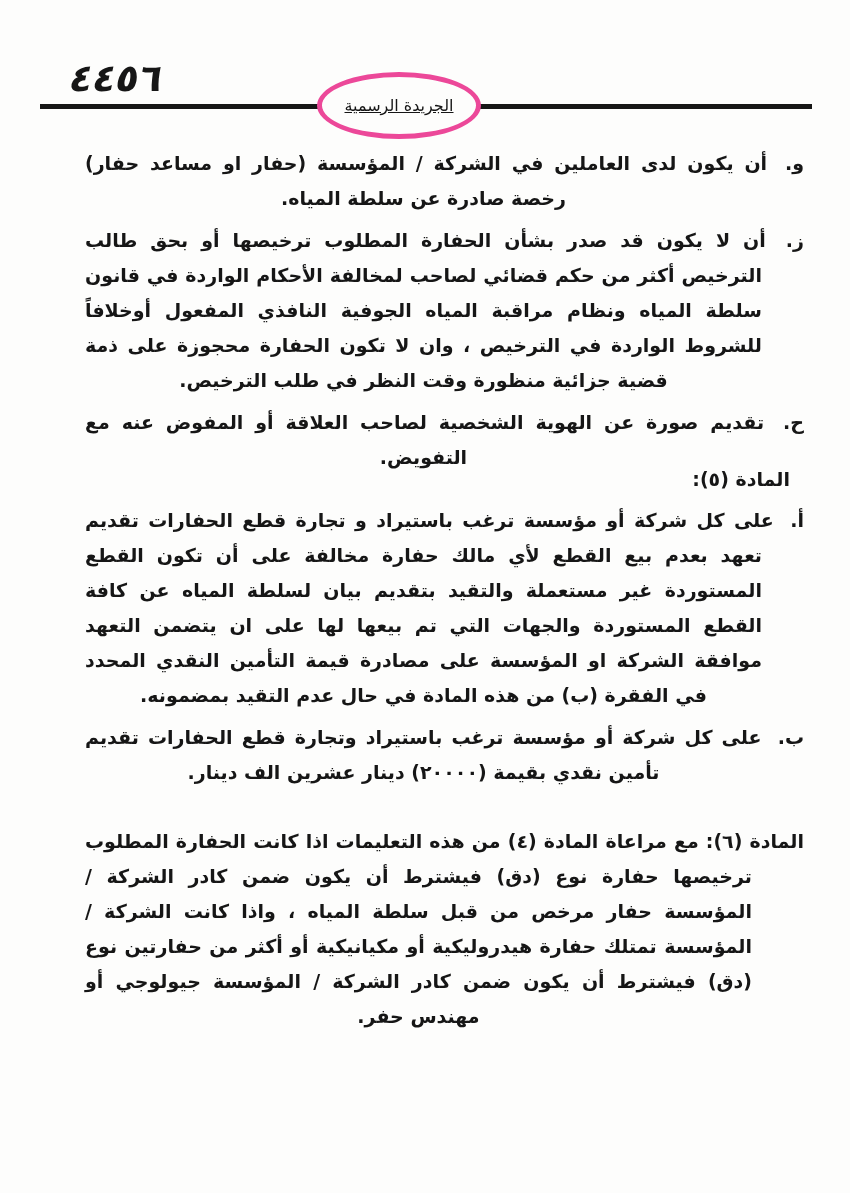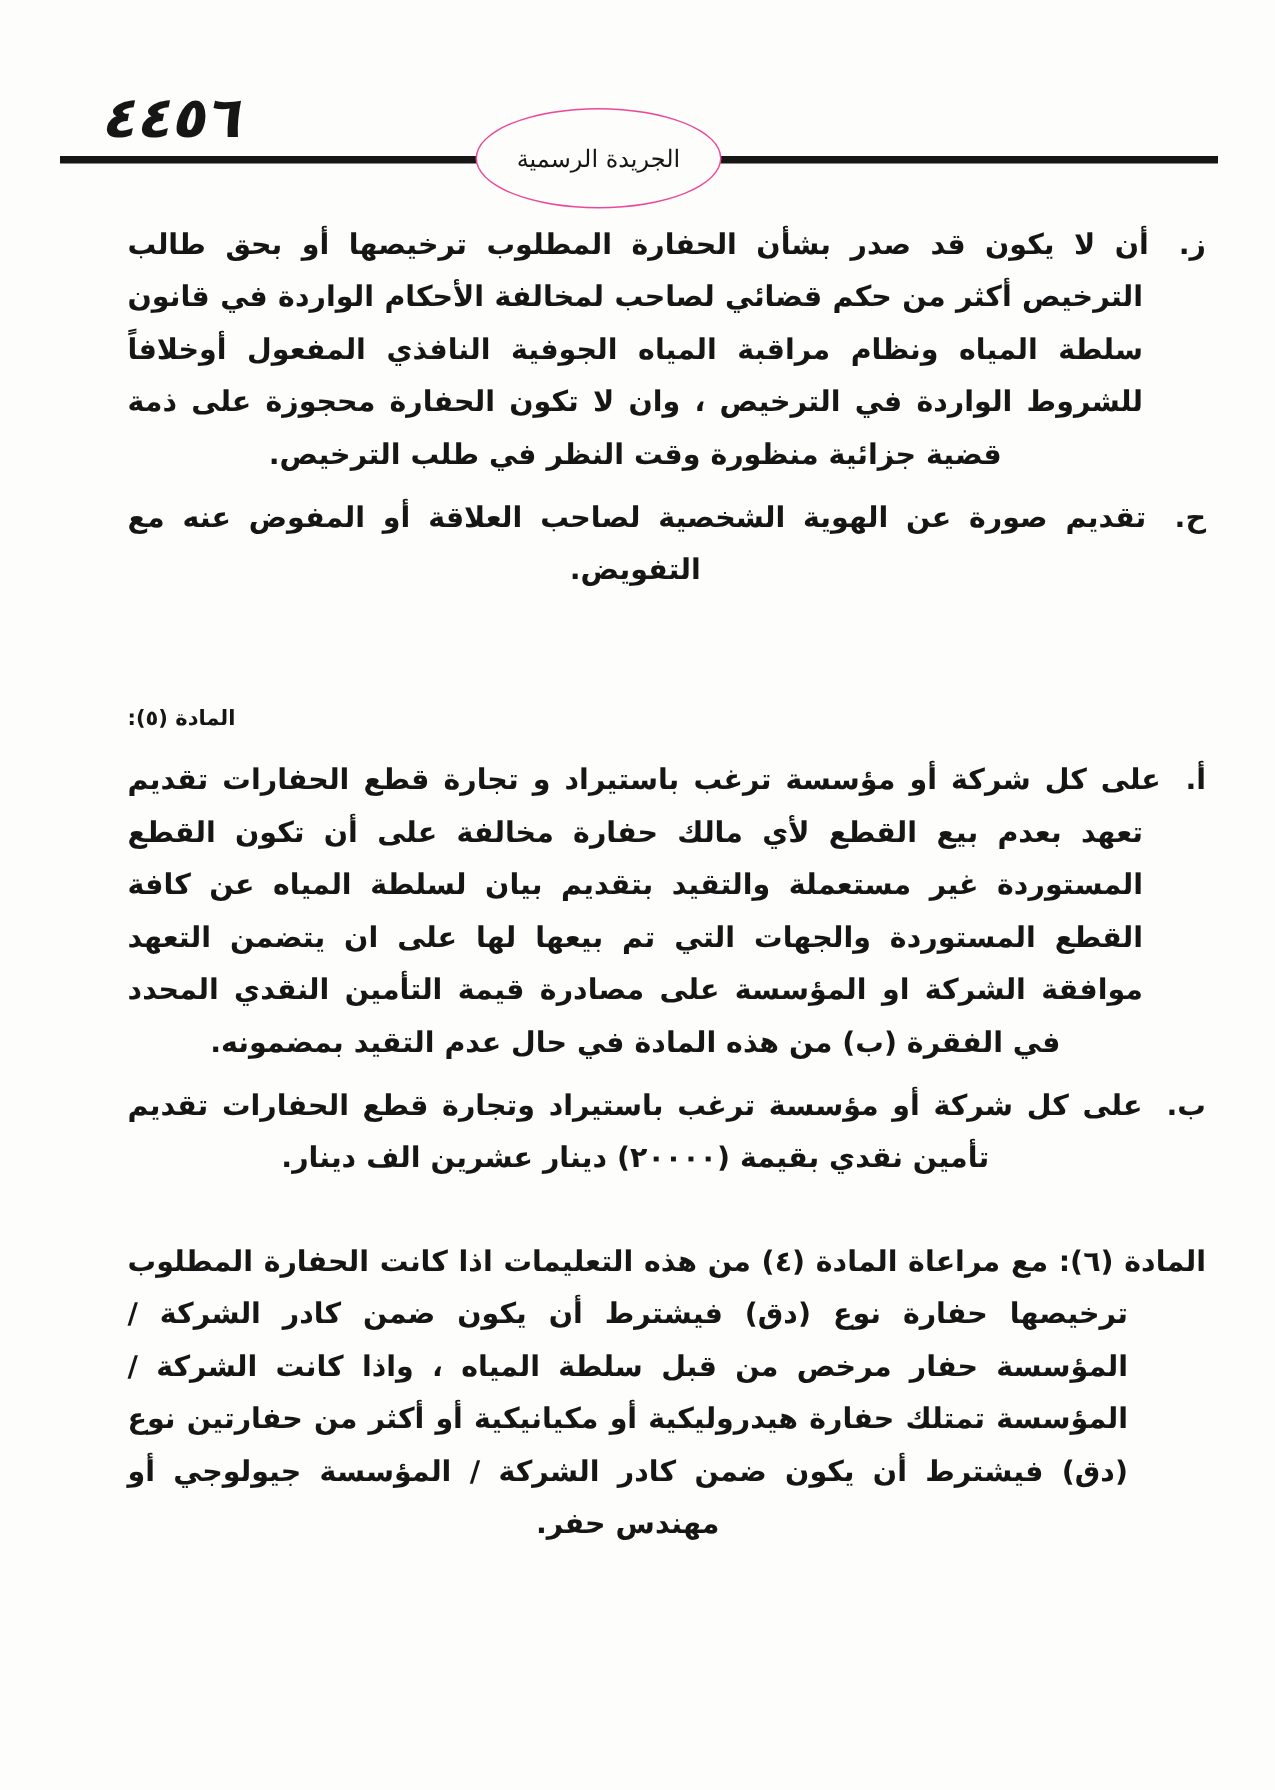--- a/index.html
+++ b/index.html
@@ -36,25 +36,26 @@
     height: 5px;
     background: #161616;
   }
   .header-ellipse {
     position: absolute;
     top: 72px;
     left: 317px;
     width: 164px;
     height: 67px;
     background: #fdfdfc;
-    border: 1px solid #ec4899;
+    border: 5px solid #ec4899;
     border-radius: 50%;
     display: flex;
     align-items: center;
     justify-content: center;
+    text-decoration: underline;
   }
   .header-ellipse span {
     font-size: 16px;
     font-weight: 400;
     white-space: nowrap;
   }
 
   
   .sec {
     position: absolute;
@@ -74,23 +75,23 @@
   .clause {
     margin: 0 0 7px 0;
     padding-right: 42px;
     text-indent: -42px;
     text-align: justify;
     text-align-last: center;
   }
   .marker { margin-left: 7px; }
 
   .article-heading {
-    font-size: 14px;
+    font-size: 19px;
     font-weight: bold;
-    text-align: left;
+    text-align: right;
     padding-right: 14px;
     margin: 0 0 6px 0;
   }
 
   .a6 {
     margin: 0;
     padding-right: 52px;
     text-indent: -52px;
     text-align: justify;
     text-align-last: center;
@@ -102,20 +103,24 @@
 
 <div class="page">
 
   <div class="page-number">٤٤٥٦</div>
   <div class="header-rule"></div>
   <div class="header-ellipse">
     <span>الجريدة الرسمية</span>
   </div>
 
   <div class="sec sec1">
+    <p class="clause">
+      <span class="marker">و.</span>
+      <span>أن يكون لدى العاملين في الشركة / المؤسسة (حفار او مساعد حفار) رخصة صادرة عن سلطة المياه.</span>
+    </p>
     <p class="clause">
       <span class="marker">ز.</span>
       <span>أن لا يكون قد صدر بشأن الحفارة المطلوب ترخيصها أو بحق طالب الترخيص أكثر من حكم قضائي لصاحب لمخالفة الأحكام الواردة في قانون سلطة المياه ونظام مراقبة المياه الجوفية النافذي المفعول أوخلافاً للشروط الواردة في الترخيص ، وان لا تكون الحفارة محجوزة على ذمة قضية جزائية منظورة وقت النظر في طلب الترخيص.</span>
     </p>
     <p class="clause">
       <span class="marker">ح.</span>
       <span>تقديم صورة عن الهوية الشخصية لصاحب العلاقة أو المفوض عنه مع التفويض.</span>
     </p>
   </div>
 

